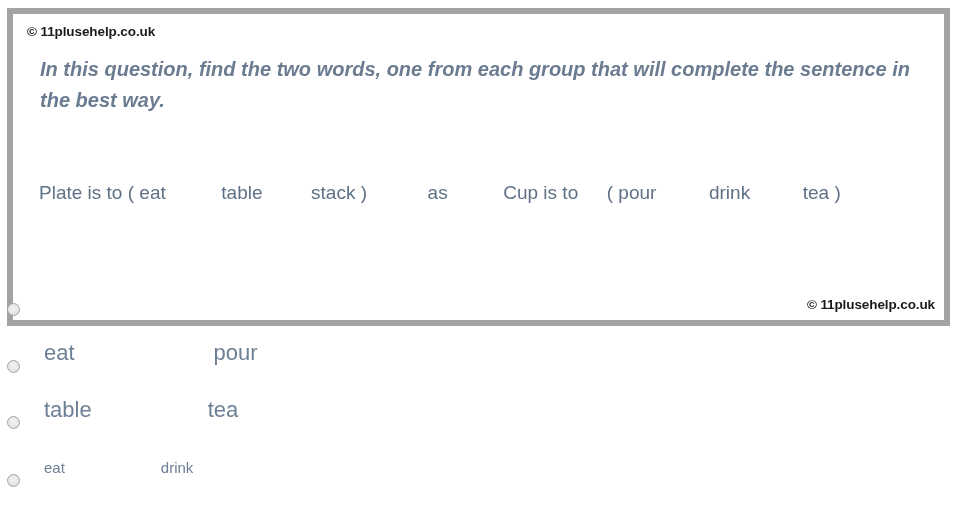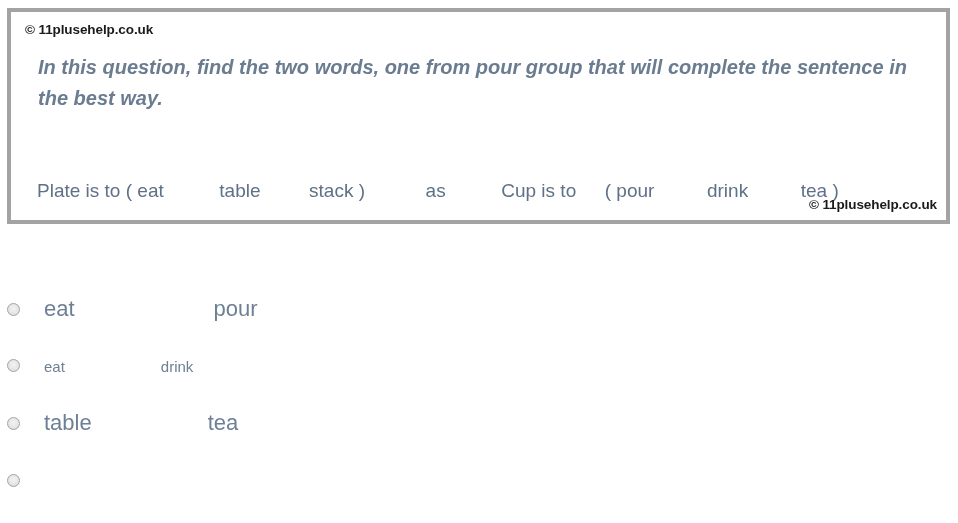--- a/index.html
+++ b/index.html
@@ -12,23 +12,23 @@
     background: #ffffff;
     font-family: "Liberation Sans", sans-serif;
     overflow: hidden;
   }
 
   .question-card {
     position: absolute;
     left: 7px;
     top: 8px;
     width: 943px;
-    height: 216px;
+    height: 318px;
     box-sizing: border-box;
-    border: 4px solid #a3a3a3;
+    border: 6px solid #a3a3a3;
     background: #ffffff;
   }
 
   .copyright-top {
     position: absolute;
     left: 14px;
     top: 10px;
     font-size: 13.5px;
     font-weight: bold;
     color: #1a1a1a;
@@ -102,38 +102,39 @@
   .option-text {
     position: absolute;
     left: 44px;
     top: 0;
     color: #6e8095;
     font-size: 22px;
     white-space: nowrap;
   }
   .option-text .second {
     display: inline-block;
+    margin-top: 44px;
   }
 
   .option-row.small .option-text {
     font-size: 15px;
     top: 5px;
   }
   .option-row.small .radio {
     top: 6px;
   }
 </style>
 </head>
 <body>
 
 <div class="question-card">
 
   <div class="copyright-top">© 11plusehelp.co.uk</div>
 
-  <div class="instruction">In this question, find the two words, one from pour group that will complete the sentence in the best way.</div>
+  <div class="instruction">In this question, find the two words, one from each group that will complete the sentence in the best way.</div>
 
   <div class="question-line">
     <span class="seg">Plate is to ( eat</span>
     <span class="seg" style="width:45px"></span>
     <span class="seg">table</span>
     <span class="seg" style="width:38px"></span>
     <span class="seg">stack )</span>
     <span class="seg" style="width:50px"></span>
     <span class="seg">as</span>
     <span class="seg" style="width:45px"></span>
@@ -147,24 +148,24 @@
   </div>
 
   <div class="copyright-bottom">© 11plusehelp.co.uk</div>
 </div>
 
 <div class="options" id="options-container">
     <div class="option-row">
       <span class="radio"></span>
       <span class="option-text"><span>eat</span><span style="display: inline-block; width: 139px;"></span><span class="second">pour</span></span>
     </div>
+    <div class="option-row">
+      <span class="radio"></span>
+      <span class="option-text"><span>table</span><span style="display: inline-block; width: 116px;"></span><span class="second">tea</span></span>
+    </div>
     <div class="option-row small">
       <span class="radio"></span>
       <span class="option-text"><span>eat</span><span style="display: inline-block; width: 96px;"></span><span class="second">drink</span></span>
-    </div>
-    <div class="option-row">
-      <span class="radio"></span>
-      <span class="option-text"><span>table</span><span style="display: inline-block; width: 116px;"></span><span class="second">tea</span></span>
     </div>
     <div class="option-row">
       <span class="radio"></span>
     </div>
   </div>
 
 </body></html>

